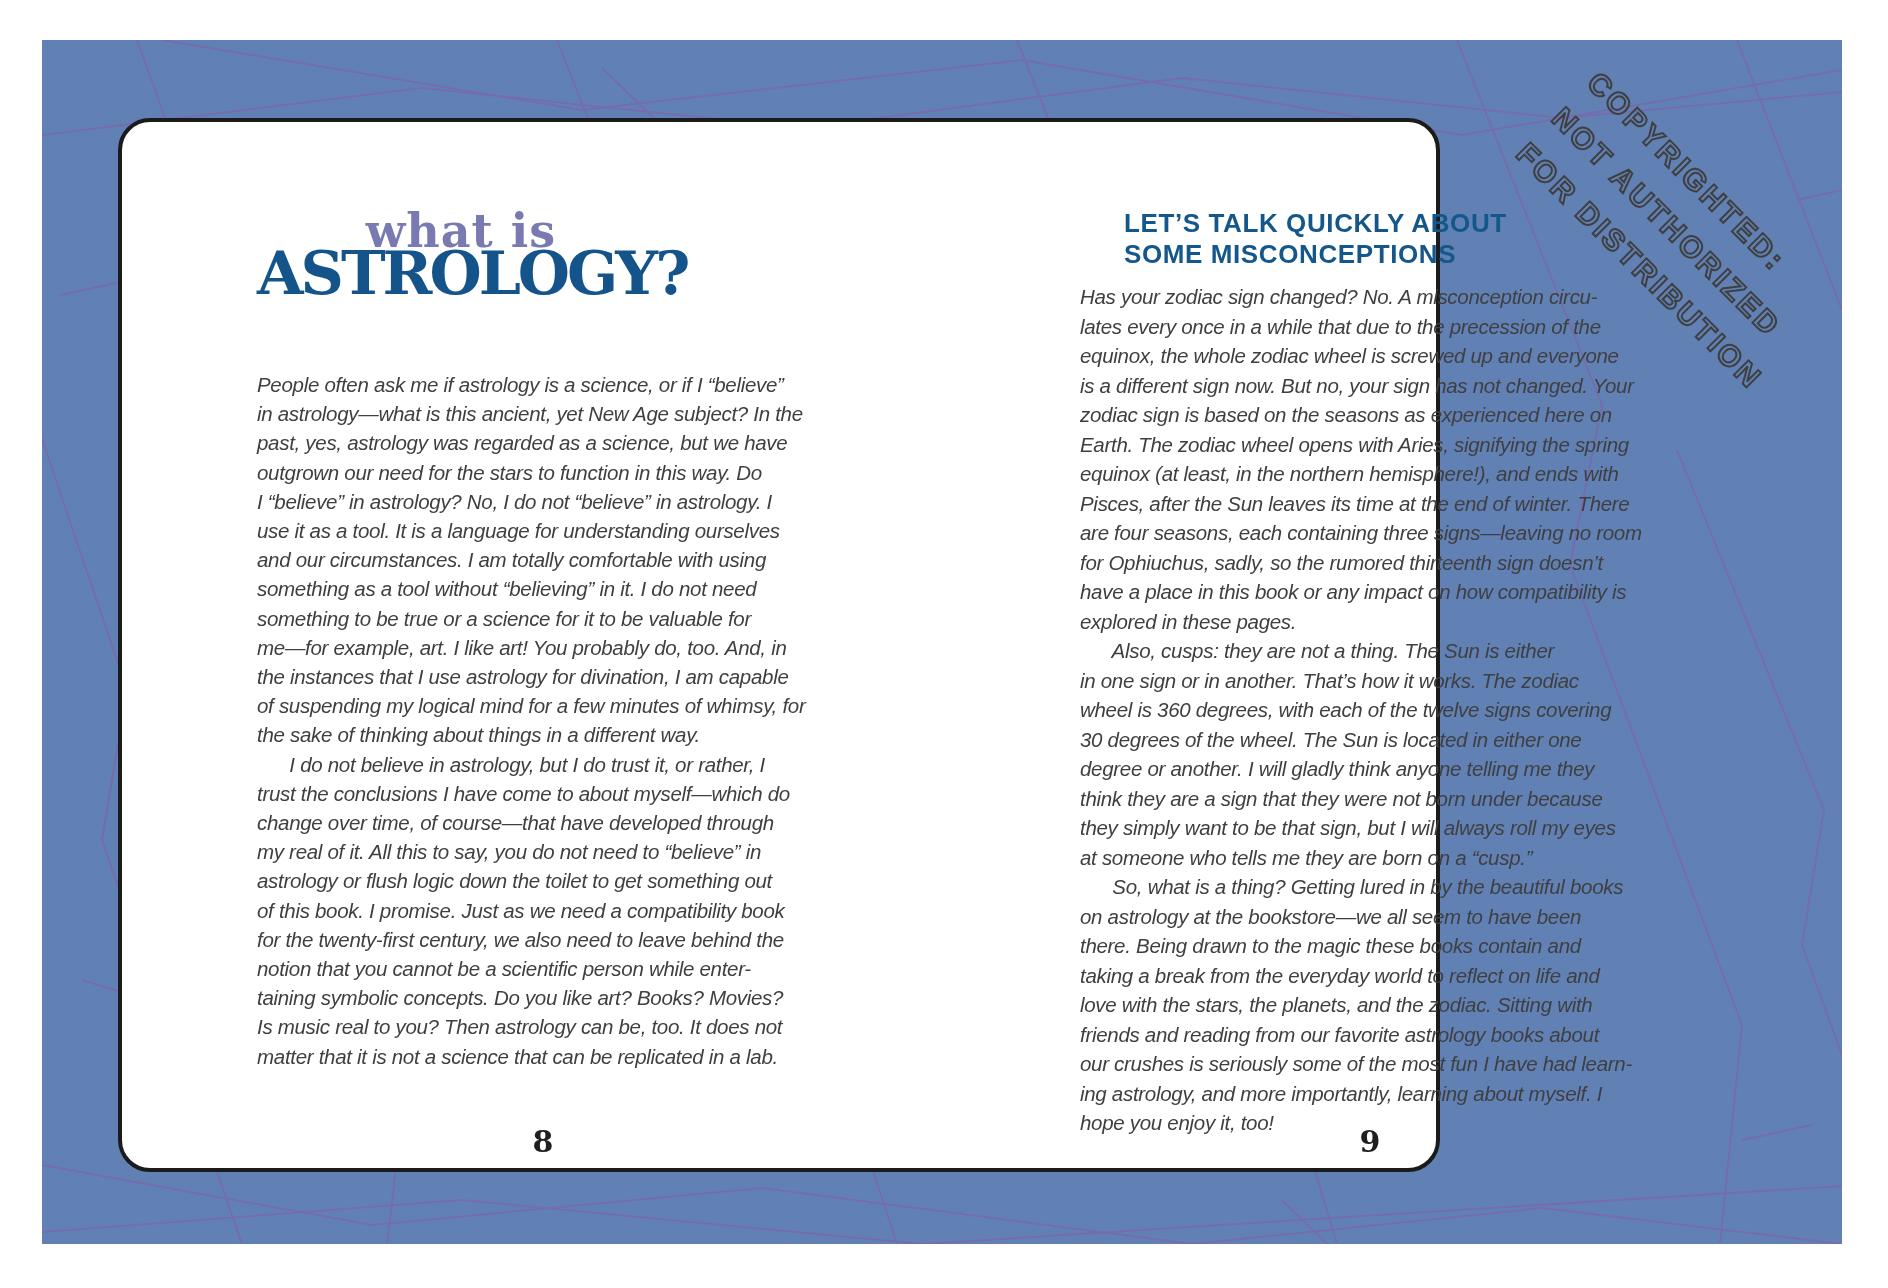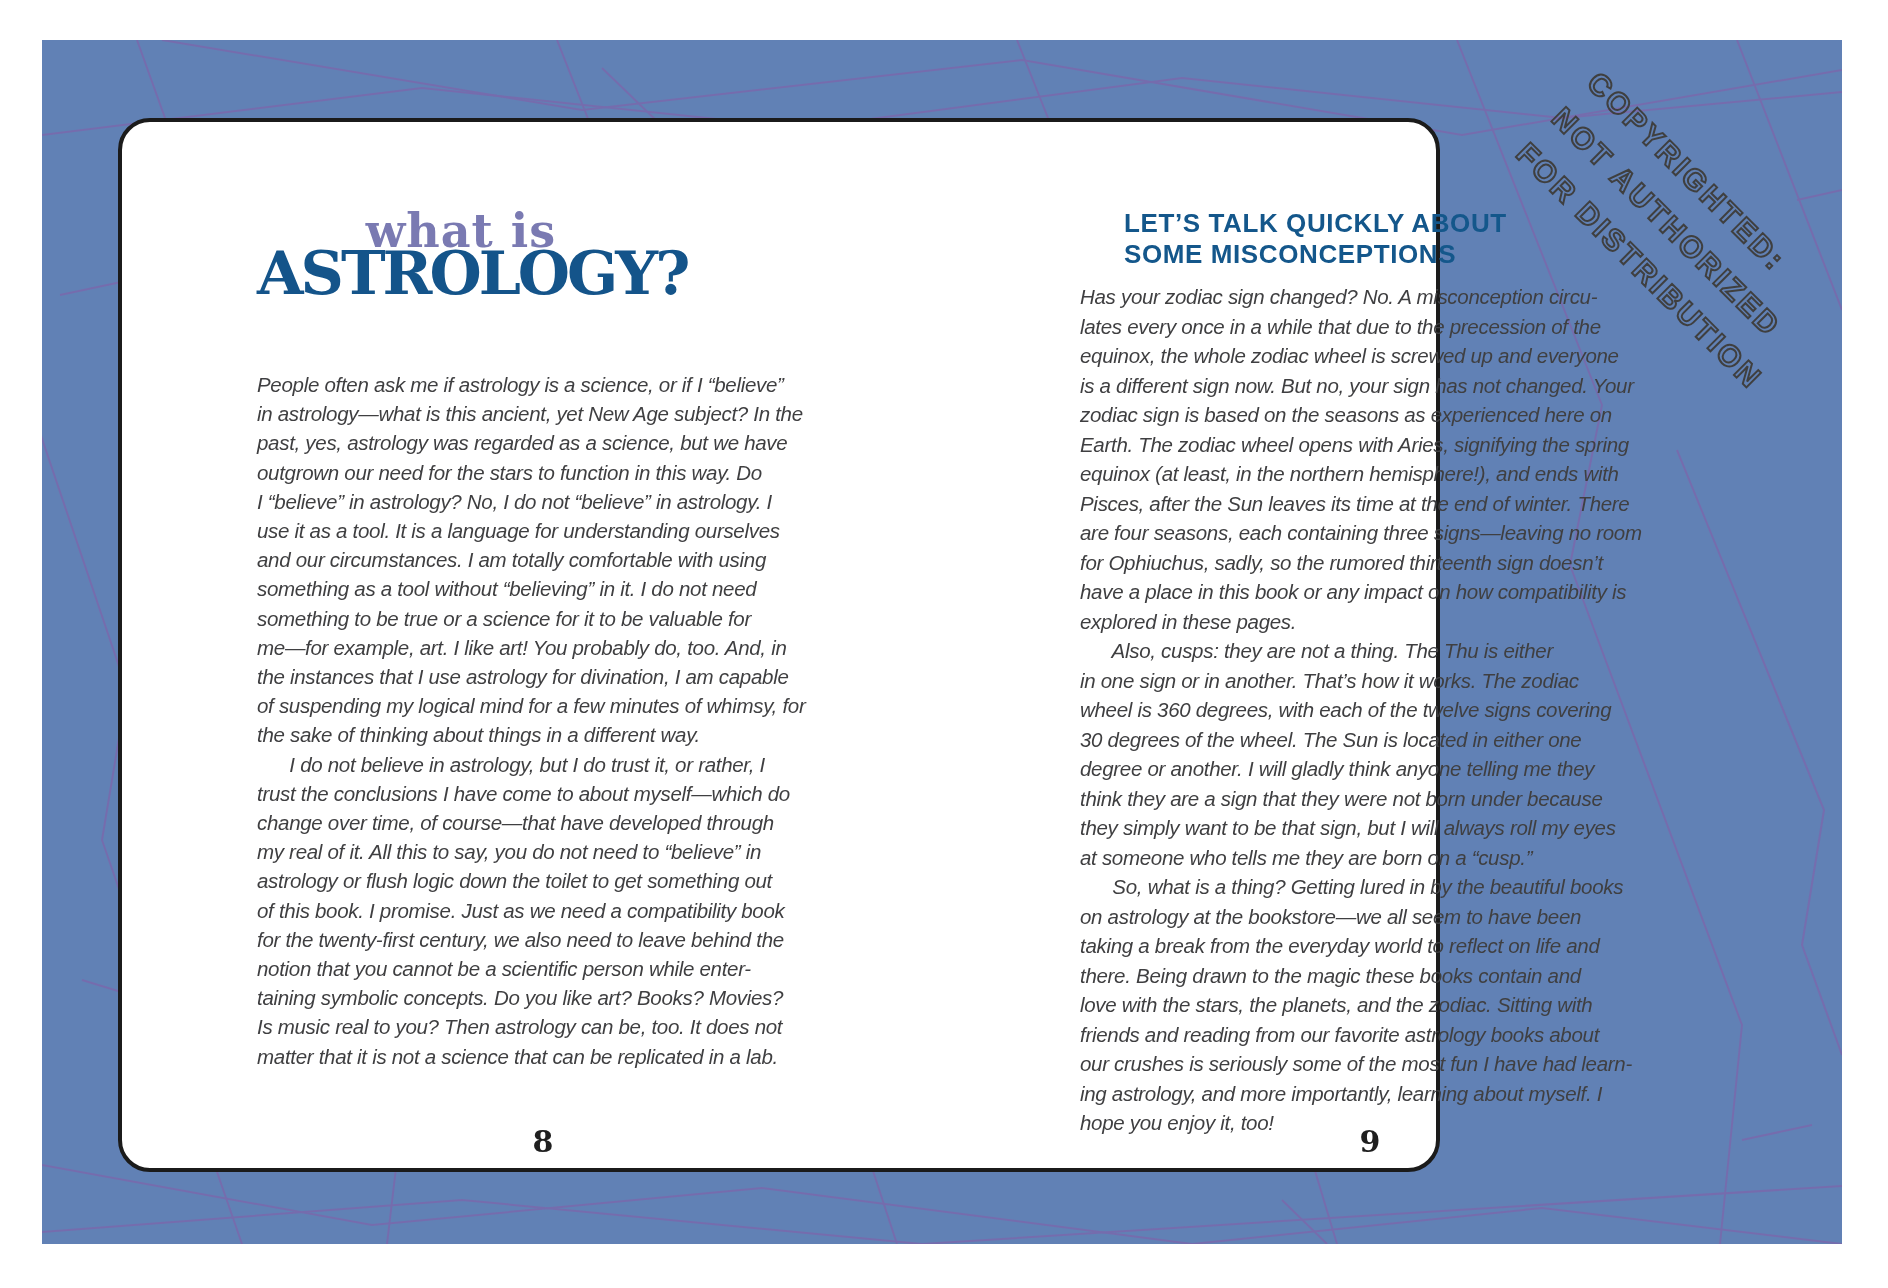--- a/index.html
+++ b/index.html
@@ -152,32 +152,32 @@
         <div class="line">equinox, the whole zodiac wheel is screwed up and everyone</div>
         <div class="line">is a different sign now. But no, your sign has not changed. Your</div>
         <div class="line">zodiac sign is based on the seasons as experienced here on</div>
         <div class="line">Earth. The zodiac wheel opens with Aries, signifying the spring</div>
         <div class="line">equinox (at least, in the northern hemisphere!), and ends with</div>
         <div class="line">Pisces, after the Sun leaves its time at the end of winter. There</div>
         <div class="line">are four seasons, each containing three signs—leaving no room</div>
         <div class="line">for Ophiuchus, sadly, so the rumored thirteenth sign doesn’t</div>
         <div class="line">have a place in this book or any impact on how compatibility is</div>
         <div class="line">explored in these pages.</div>
-        <div class="line">      Also, cusps: they are not a thing. The Thu is either</div>
+        <div class="line">      Also, cusps: they are not a thing. The Sun is either</div>
         <div class="line">in one sign or in another. That’s how it works. The zodiac</div>
         <div class="line">wheel is 360 degrees, with each of the twelve signs covering</div>
         <div class="line">30 degrees of the wheel. The Sun is located in either one</div>
         <div class="line">degree or another. I will gladly think anyone telling me they</div>
         <div class="line">think they are a sign that they were not born under because</div>
         <div class="line">they simply want to be that sign, but I will always roll my eyes</div>
         <div class="line">at someone who tells me they are born on a “cusp.”</div>
         <div class="line">      So, what is a thing? Getting lured in by the beautiful books</div>
         <div class="line">on astrology at the bookstore—we all seem to have been</div>
+        <div class="line">there. Being drawn to the magic these books contain and</div>
         <div class="line">taking a break from the everyday world to reflect on life and</div>
-        <div class="line">there. Being drawn to the magic these books contain and</div>
         <div class="line">love with the stars, the planets, and the zodiac. Sitting with</div>
         <div class="line">friends and reading from our favorite astrology books about</div>
         <div class="line">our crushes is seriously some of the most fun I have had learn-</div>
         <div class="line">ing astrology, and more importantly, learning about myself. I</div>
         <div class="line">hope you enjoy it, too!</div>
       </div>
     <div class="folio right">9</div>
 
   </div>
 

